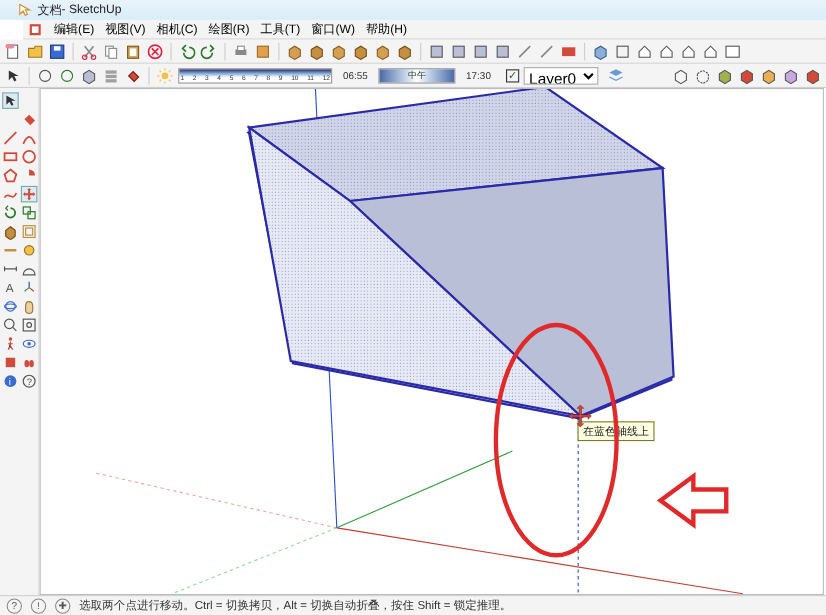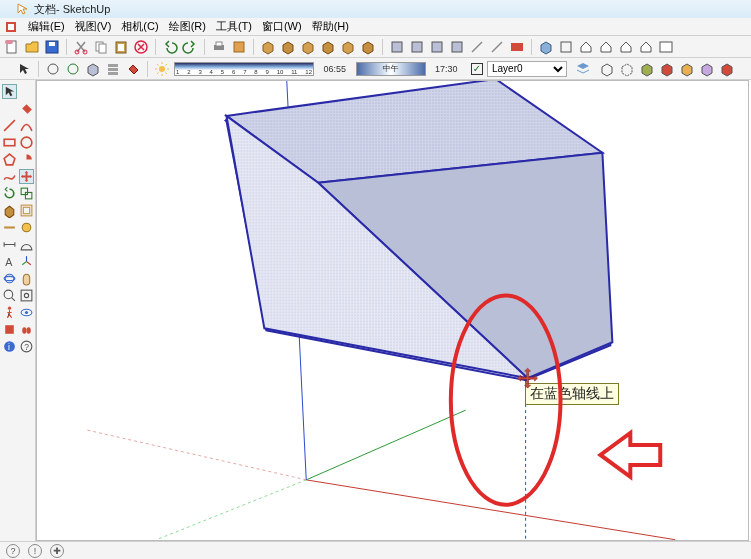--- a/index.html
+++ b/index.html
@@ -28,20 +28,21 @@
   }
   .title-bar .cursor-icon svg { width:14px; height:14px; }
   .menu-bar {
     height: 18px;
     background: #f4f4f4;
     border-bottom: 1px solid #d0d0d0;
     display: flex;
     align-items: center;
     padding-left: 4px;
     gap: 10px;
+    margin-left: 21px;
   }
   .menu-bar .menu-icon {
     width: 14px; height: 14px;
     display: inline-block;
   }
   .menu-item { color: #000; cursor: default; }
   .toolbar {
     height: 22px;
     background: #f4f4f4;
     border-bottom: 1px solid #d0d0d0;
@@ -55,21 +56,21 @@
     display:flex; align-items:center; justify-content:center;
     flex: 0 0 auto;
   }
   .tb-sep { width:1px; height:16px; background:#ccc; margin:0 2px; flex:0 0 auto; }
   .toolbar2 {
     height: 22px;
     background: #f4f4f4;
     border-bottom: 1px solid #d0d0d0;
     display: flex;
     align-items: center;
-    padding: 0 16px;
+    padding: 0 4px;
     gap: 4px;
   }
   .time-slider {
     flex: 0 0 140px;
     height: 14px;
     background: linear-gradient(#2a2a60,#7aa6d8 30%,#fff 60%,#fff);
     border:1px solid #999;
     position: relative;
     font-size:7px;
     color:#333;
@@ -87,21 +88,21 @@
     position:relative;
     font-size:8px; color:#333;
     display:flex; justify-content:center;
   }
   .layer-check { display:flex; align-items:center; gap:4px; padding:0 4px;}
   .layer-check .chk {
     width:12px;height:12px;border:1px solid #333;display:flex;align-items:center;justify-content:center;
     font-size:10px;color:#1a6b1a;
   }
   .layer-check select {
-    font-size:10px; border:1px solid #aaa; height:16px; width:80px; background:#fff;
+    font-size:14px; border:1px solid #aaa; height:16px; width:68px; background:#fff;
   }
   .main {
     position:absolute;
     top: 80px;
     left: 36px;
     right: 2px;
     bottom: 18px;
     background: #fff;
     border:1px solid #bbb;
     overflow:hidden;
@@ -137,21 +138,21 @@
   .statusbar .round-icon {
     width:14px;height:14px;border:1px solid #888;border-radius:50%;
     display:flex;align-items:center;justify-content:center;font-size:9px;color:#555;
   }
   .viewport-svg { position:absolute; inset:0; }
   .tooltip {
     position:absolute;
     background:#feffe0;
     border:1px solid #7a7a2a;
     padding:1px 4px;
-    font-size:14px;
+    font-size:10px;
     color:#222;
   }
   .annot { position:absolute; pointer-events:none; }
 </style>
 </head>
 <body>
 
 <div class="title-bar">
   <span class="cursor-icon">
     <svg viewBox="0 0 14 14">
@@ -740,13 +741,14 @@
 
   <div class="tooltip" style="left:488px; top:302px;">
     <span>在蓝色轴线上</span>
   </div>
 </div>
 
 <div class="statusbar">
   <span class="round-icon">?</span>
   <span class="round-icon">!</span>
   <span class="round-icon">✚</span>
+  <span>选取两个点进行移动。Ctrl = 切换拷贝，Alt = 切换自动折叠，按住 Shift = 锁定推理。</span>
 </div>
 
 </body></html>

